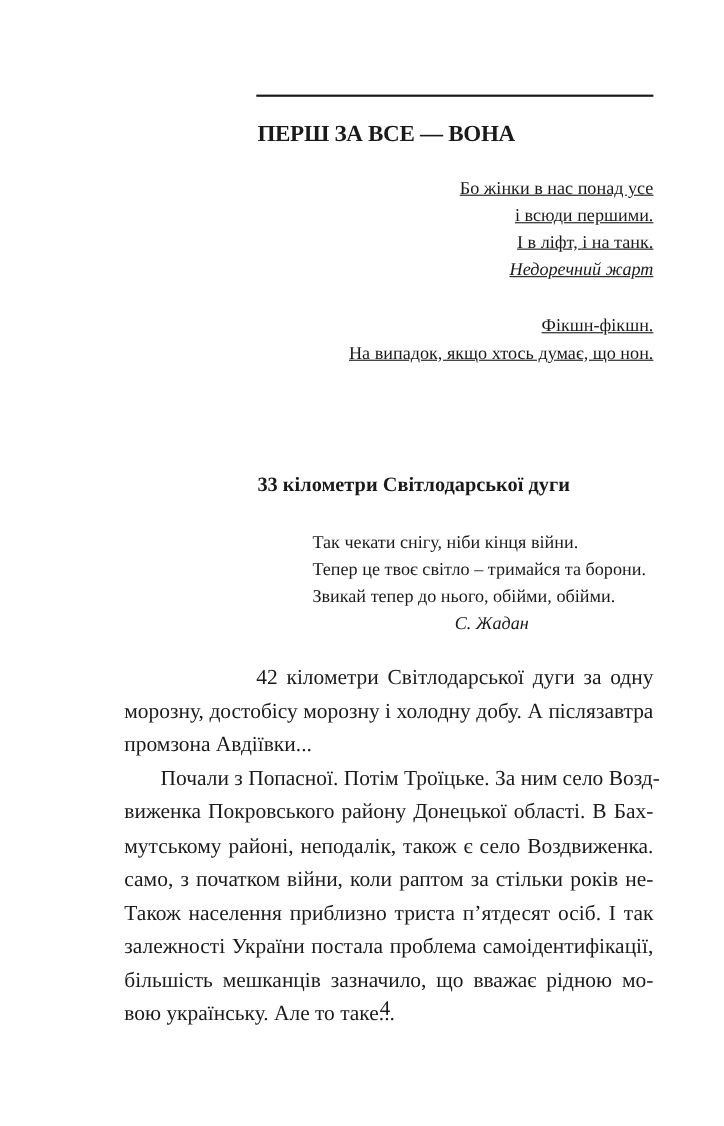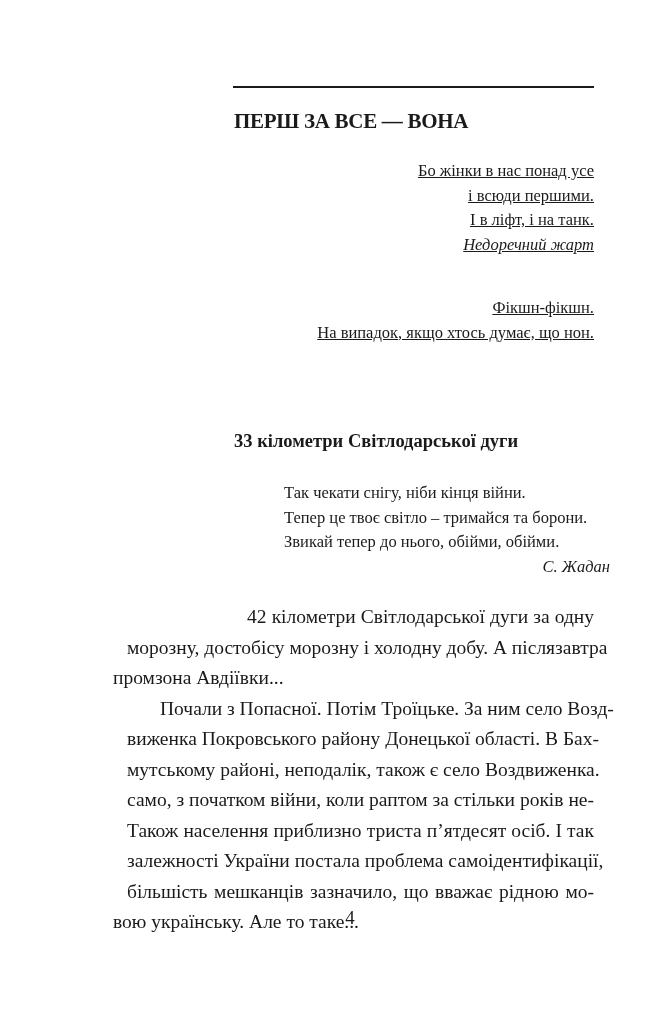--- a/index.html
+++ b/index.html
@@ -34,42 +34,42 @@
     }
     .epigraph {
       position: absolute;
       right: 64px;
       text-align: right;
       font-size: 16.5px;
       line-height: 24.5px;
       white-space: nowrap;
     }
     .epigraph-1 { top: 159px; }
-    .epigraph-2 { top: 296px; }
+    .epigraph-2 { top: 284px; }
     .epigraph .line { display: block; text-decoration: underline; }
     .italic { font-style: italic; }
 
     .chapter-title {
       position: absolute;
       left: 234px;
       top: 431px;
       font-size: 18.5px;
       font-weight: bold;
       white-space: nowrap;
     }
     .poem {
       position: absolute;
       left: 284px;
       top: 481px;
       width: 326px;
       font-size: 16.5px;
       line-height: 24.5px;
     }
     .poem .line { display: block; white-space: nowrap; }
-    .poem .author { display: block; text-align: right; font-style: italic; }
+    .poem .author { display: block; text-align: center; font-style: italic; }
 
     .body-text {
       position: absolute;
       left: 113px;
       top: 602px;
       width: 481px;
       font-size: 19.5px;
       line-height: 30.5px;
       text-align: justify;
       text-align-last: auto;
@@ -81,21 +81,20 @@
       text-indent: 120px;
     }
     .body-text p.indent {
       text-indent: 33px;
     }
     .body-text .jline {
       display: block;
       text-align: justify;
       text-align-last: justify;
       white-space: nowrap;
-      margin-left: 14px;
     }
     .body-text .lastline {
       display: block;
       text-align: left;
       white-space: nowrap;
       font-family: Liberation Serif, serif;
     }
     .page-number {
       position: absolute;
       left: 0;

